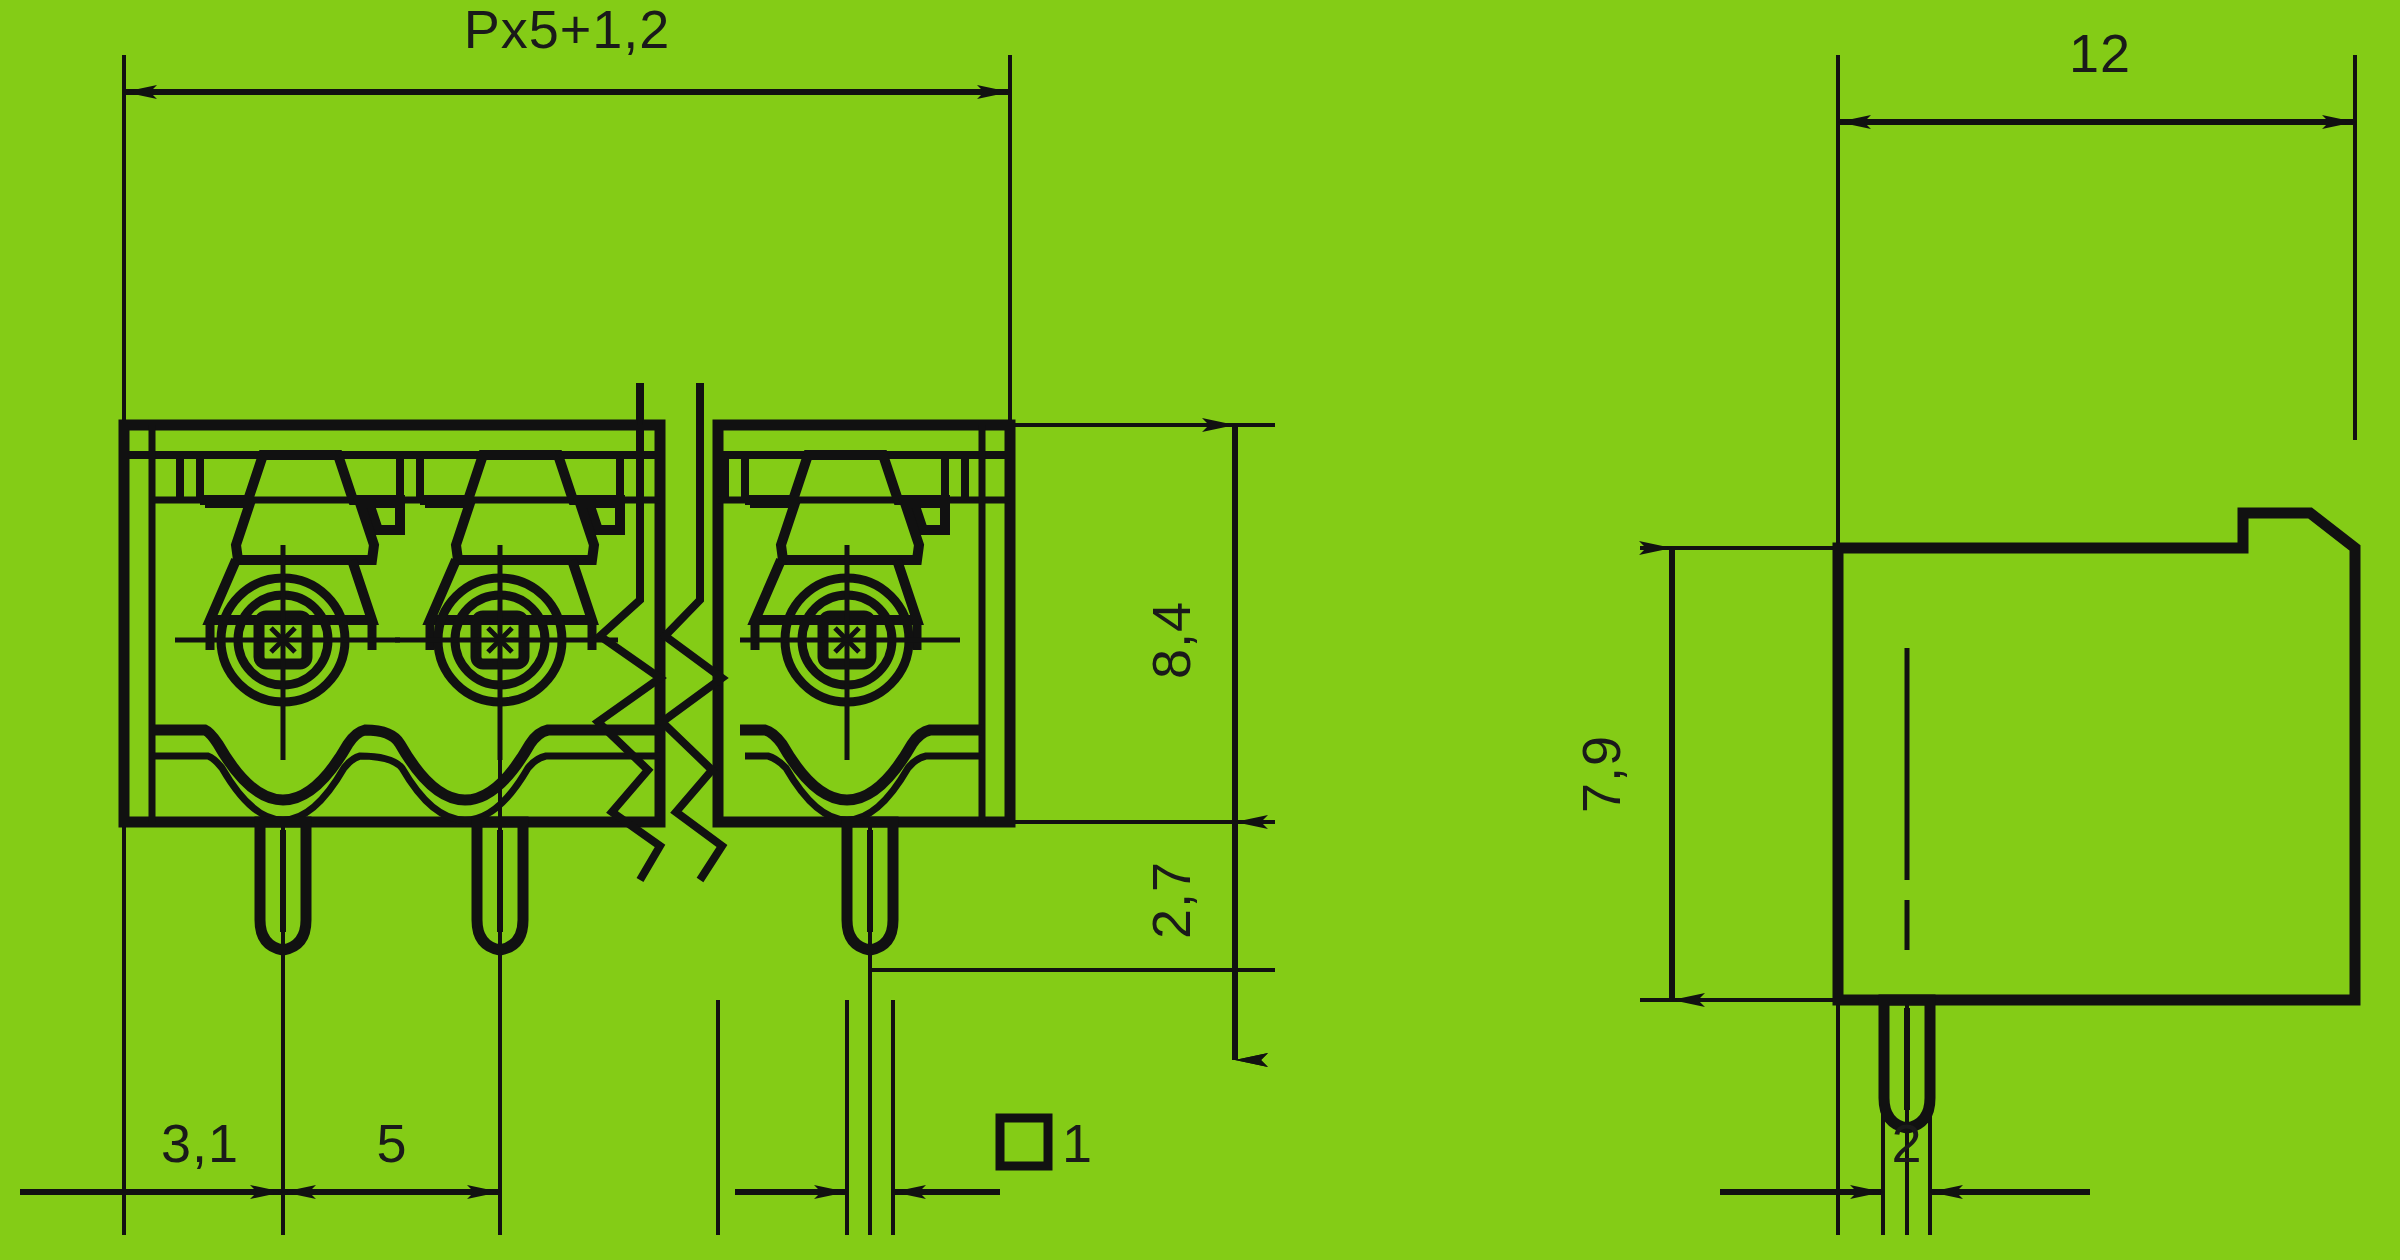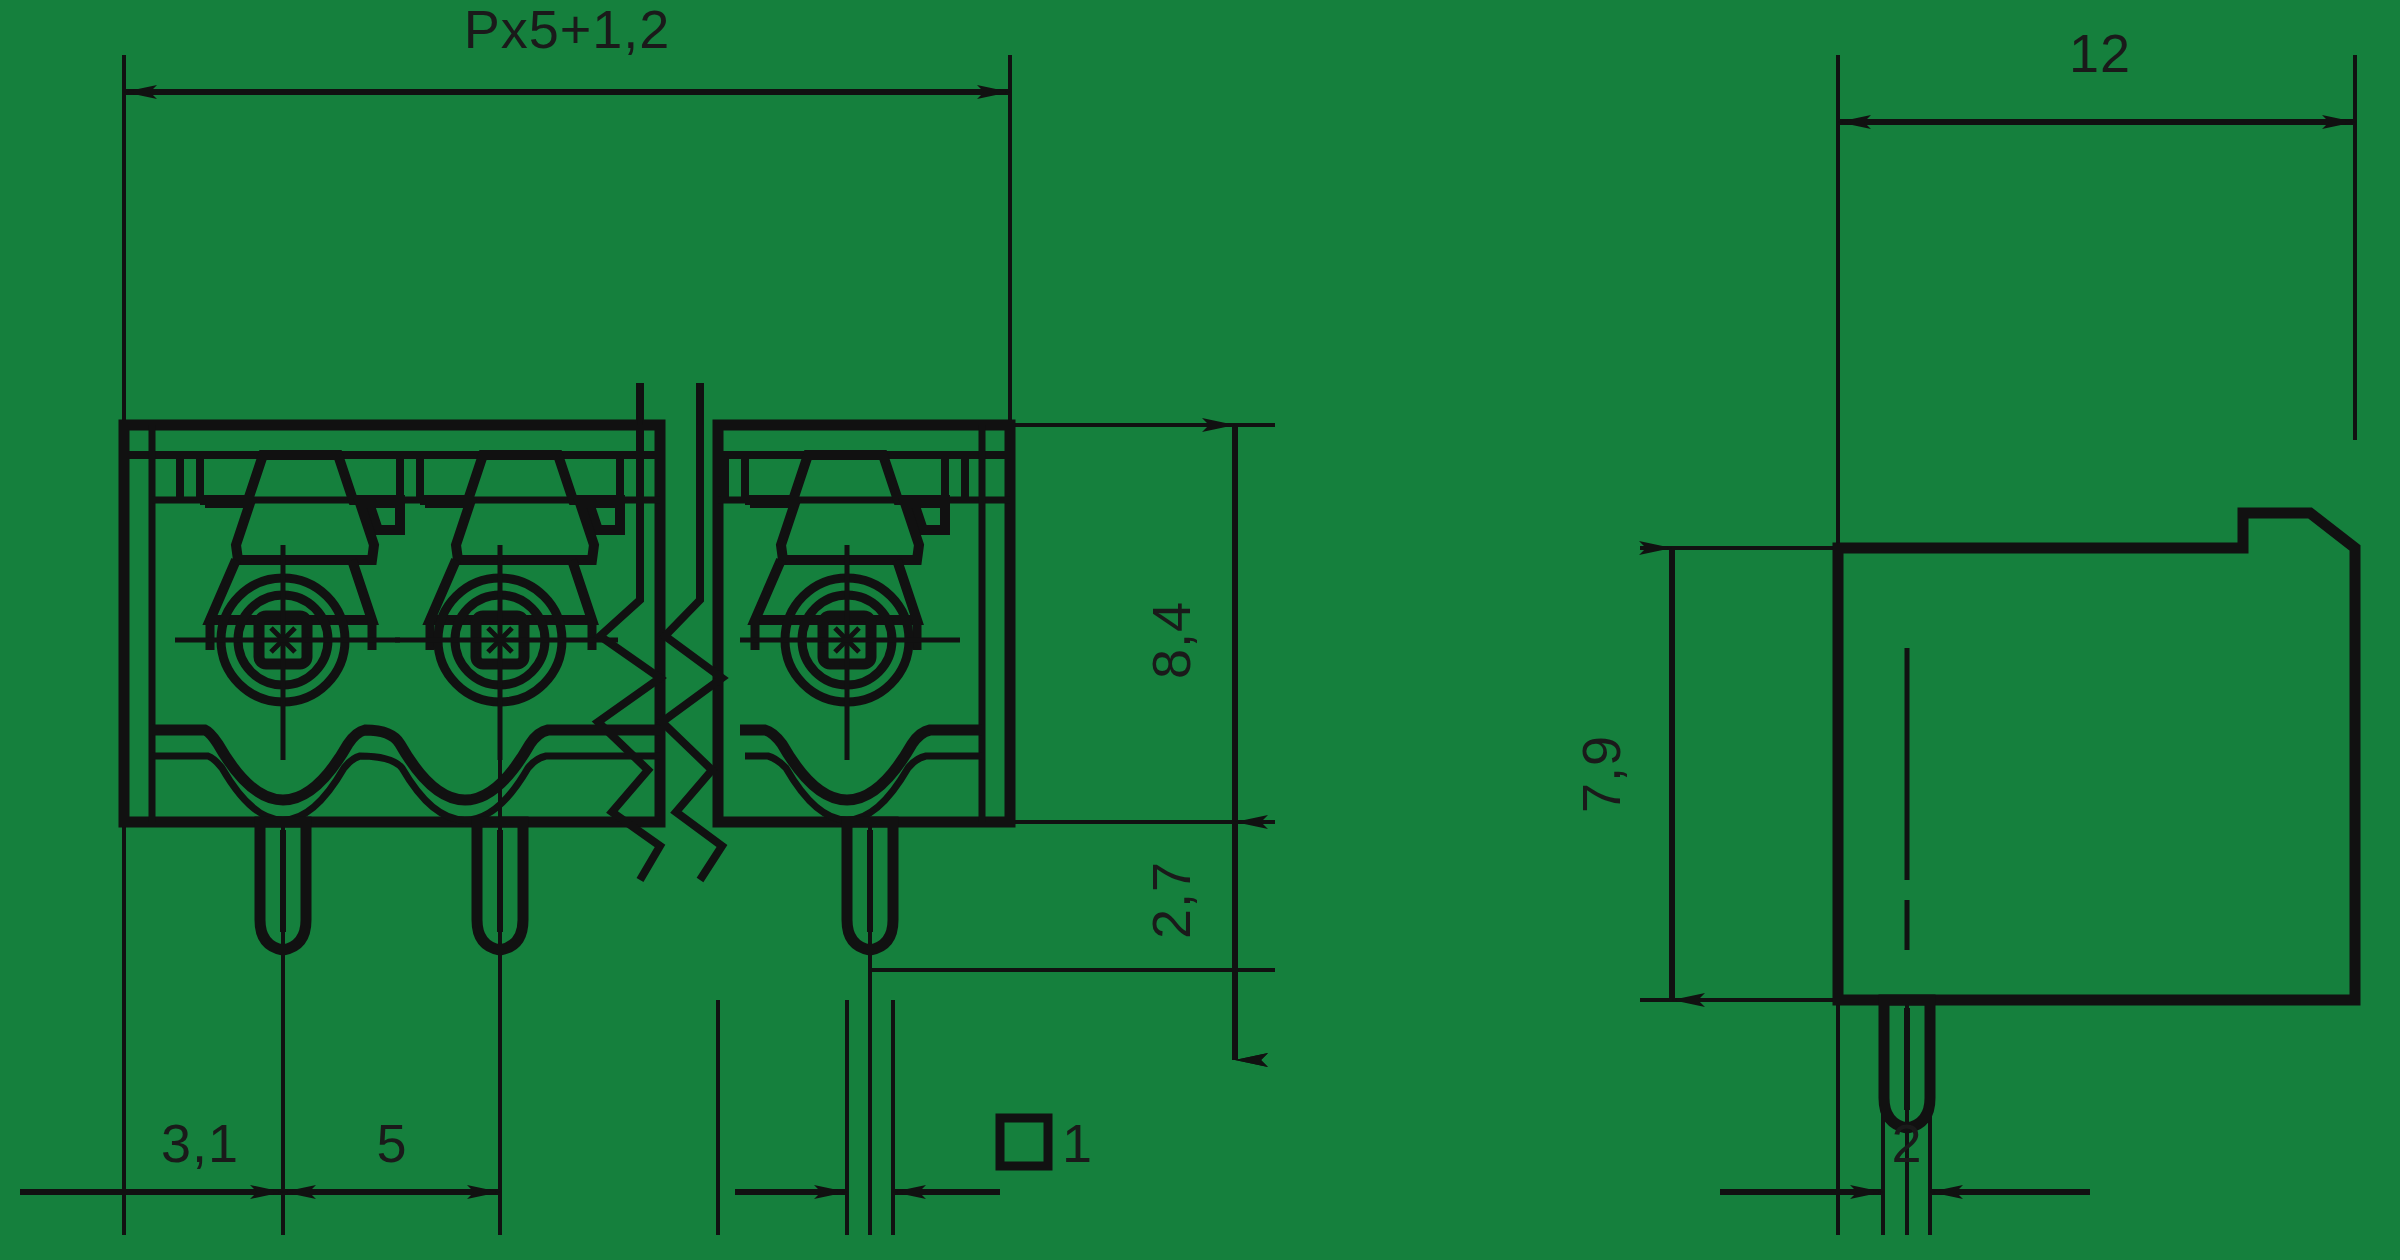--- a/index.html
+++ b/index.html
@@ -11,21 +11,21 @@
   body {
     width: 2400px;
     height: 1260px;
     font-family: "Liberation Sans", sans-serif;
     overflow: hidden;
   }
   #drawing-root {
     position: relative;
     width: 2400px;
     height: 1260px;
-    background: #15803d;
+    background: #84cc16;
   }
   svg.sheet {
     display: block;
     width: 2400px;
     height: 1260px;
   }
   .dim-text {
     font-family: "Liberation Sans", sans-serif;
     font-size: 54px;
     fill: #1a1a1a;

